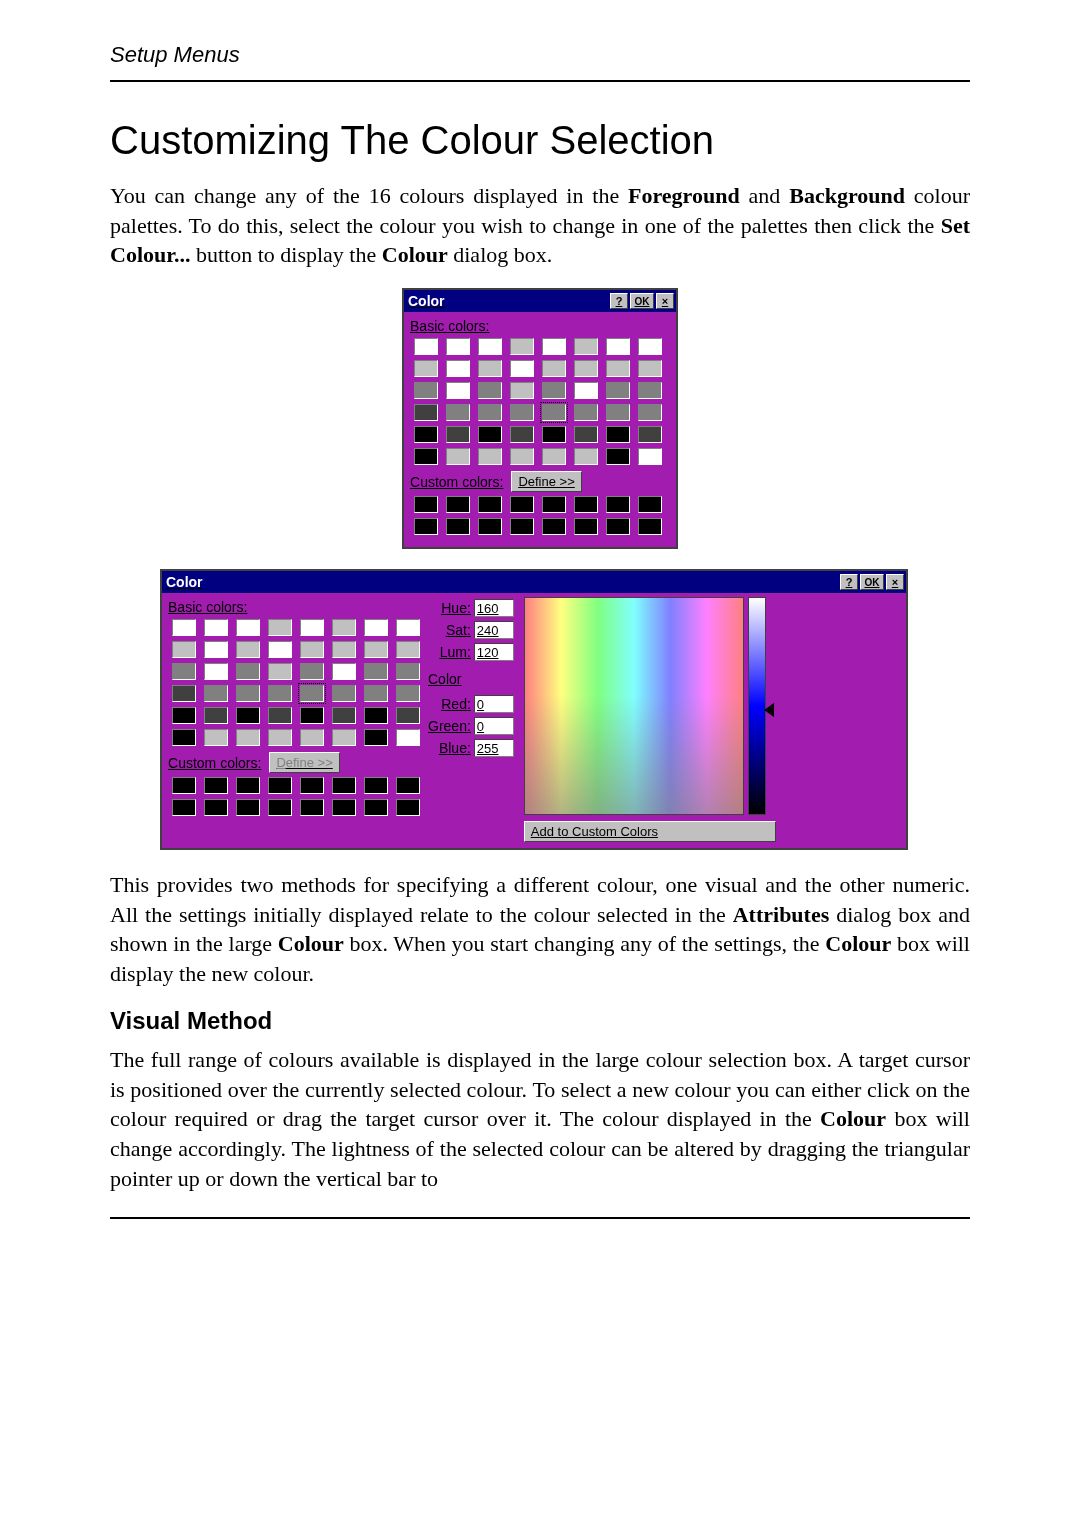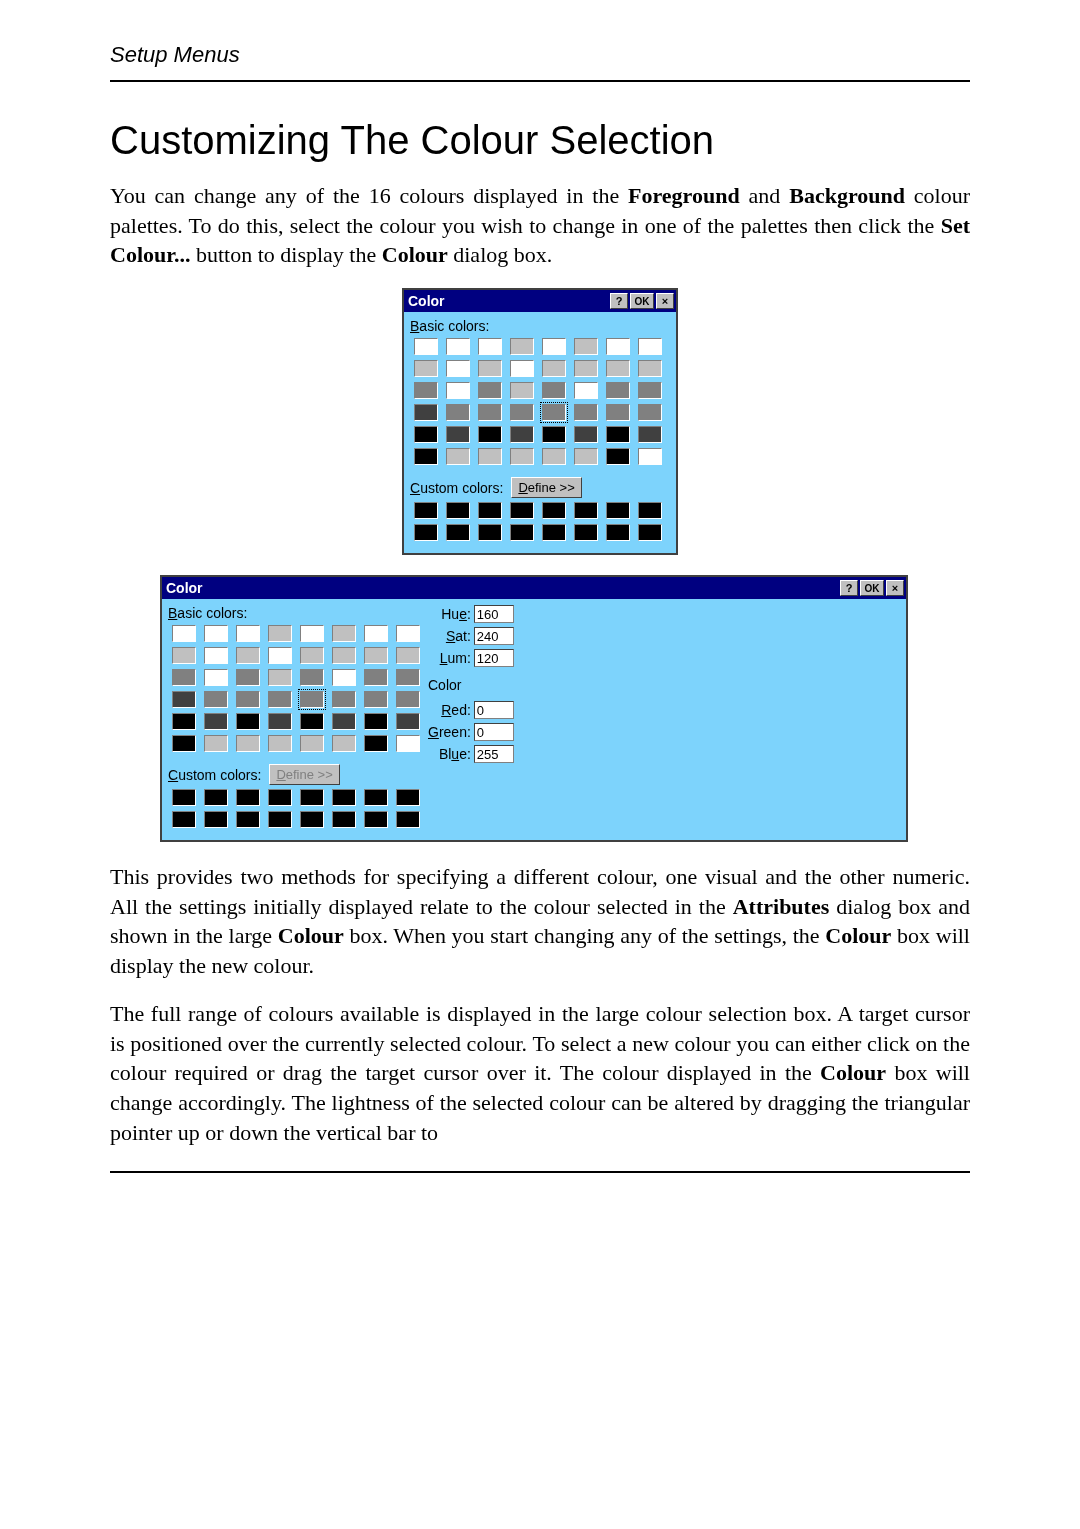--- a/index.html
+++ b/index.html
@@ -57,25 +57,26 @@
   }
 
   
   .dlg-wrap {
     margin: 6px 0 20px 0;
     display: flex;
     justify-content: center;
   }
   .dlg-wrap.left { justify-content: flex-start; padding-left: 50px; }
   .dlg {
-    background: #7dd3fc;
+    background: #a21caf;
     border: 2px solid #404040;
     font-family: Tahoma, Arial, sans-serif;
     font-size: 14px;
     color: #000;
+    text-decoration: underline;
   }
   .dlg.small { width: 276px; }
   .dlg.large { width: 748px; }
   .titlebar {
     background: #000080;
     color: #fff;
     display: flex;
     align-items: center;
     height: 22px;
     padding: 0 2px 0 4px;
@@ -97,21 +98,21 @@
   .dlg-body { padding: 4px 6px 6px 6px; }
   .section-label { font-size:14px; margin: 2px 0; }
   .section-label .ul { text-decoration: underline; }
   .swatch-grid { display:grid; grid-template-columns: repeat(8, 24px); gap: 5px 8px; margin: 4px 0 6px 4px; }
   .swatch {
     width:24px; height:17px;
     border: 1px solid #808080;
     border-right-color:#fff; border-bottom-color:#fff;
   }
   .swatch.sel { outline: 1px dotted #000; outline-offset: 1px; background:#808080; }
-  .custom-row { display:flex; align-items:center; gap:8px; margin-top:12px; }
+  .custom-row { display:flex; align-items:center; gap:8px; margin-top:0; }
   .btn {
     background:#c0c0c0;
     border: 1px solid #fff;
     border-right-color:#404040; border-bottom-color:#404040;
     padding: 2px 6px;
     font-size: 13px;
     font-family: Tahoma, Arial, sans-serif;
   }
   .btn.disabled { color:#808080; }
   .btn .ul { text-decoration: underline; }
@@ -364,28 +365,41 @@
               <div class="num-row">
                   <label><span class="ul">G</span><span>reen:</span></label>
                   <input class="num-input" value="0" style="">
                 </div>
               <div class="num-row">
                   <label><span>Bl</span><span class="ul">u</span><span>e:</span></label>
                   <input class="num-input" value="255" style="">
                 </div>
             </div>
           </div>
+          <div>
+            <div class="spectrum-wrap">
+              <div class="spectrum"></div>
+              <div style="display:flex;">
+                <div class="lum-bar"></div>
+                <div class="lum-pointer"></div>
+              </div>
+            </div>
+            <div class="add-btn-row">
+              <div class="btn"><span class="ul">A</span><span>dd to Custom Colors</span></div>
+            </div>
+          </div>
         </div>
       </div>
     </div>
   </div>
 
   <p class="body">
     <span>This provides two methods for specifying a different colour, one visual and the other numeric. All the settings initially displayed relate to the colour selected in the </span><span class="bold">Attributes</span><span> dialog box and shown in the large </span><span class="bold">Colour</span><span> box. When you start changing any of the settings, the </span><span class="bold">Colour</span><span> box will display the new colour.</span>
   </p>
 
+  <h2 class="subhead">Visual Method</h2>
 
   <p class="body">
     <span>The full range of colours available is displayed in the large colour selection box. A target cursor is positioned over the currently selected colour. To select a new colour you can either click on the colour required or drag the target cursor over it. The colour displayed in the </span><span class="bold">Colour</span><span> box will change accordingly. The lightness of the selected colour can be altered by dragging the triangular pointer up or down the vertical bar to</span>
   </p>
 
   <hr class="bottom-rule">
 </div>
 
 </body></html>

